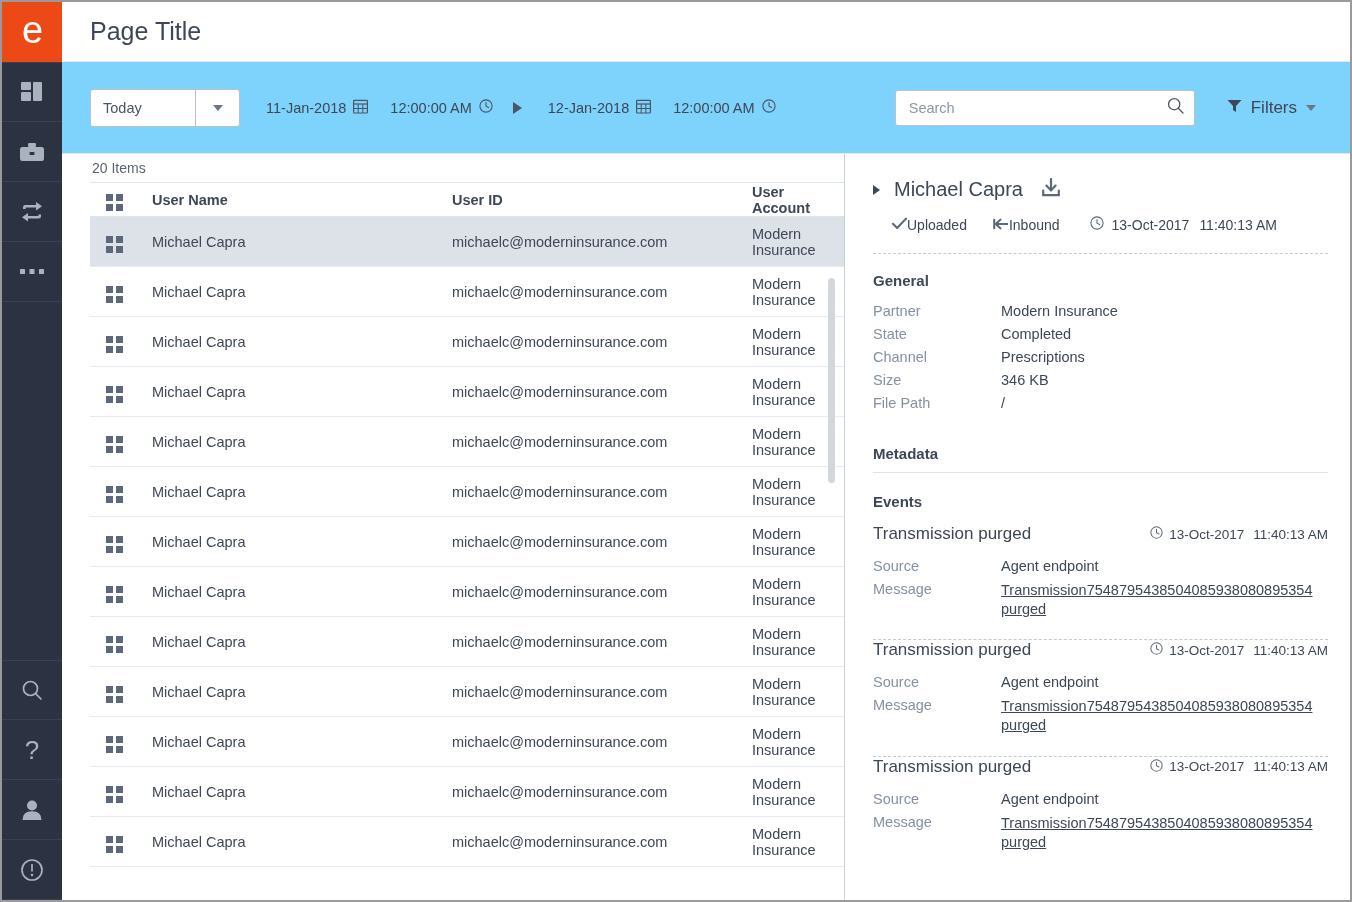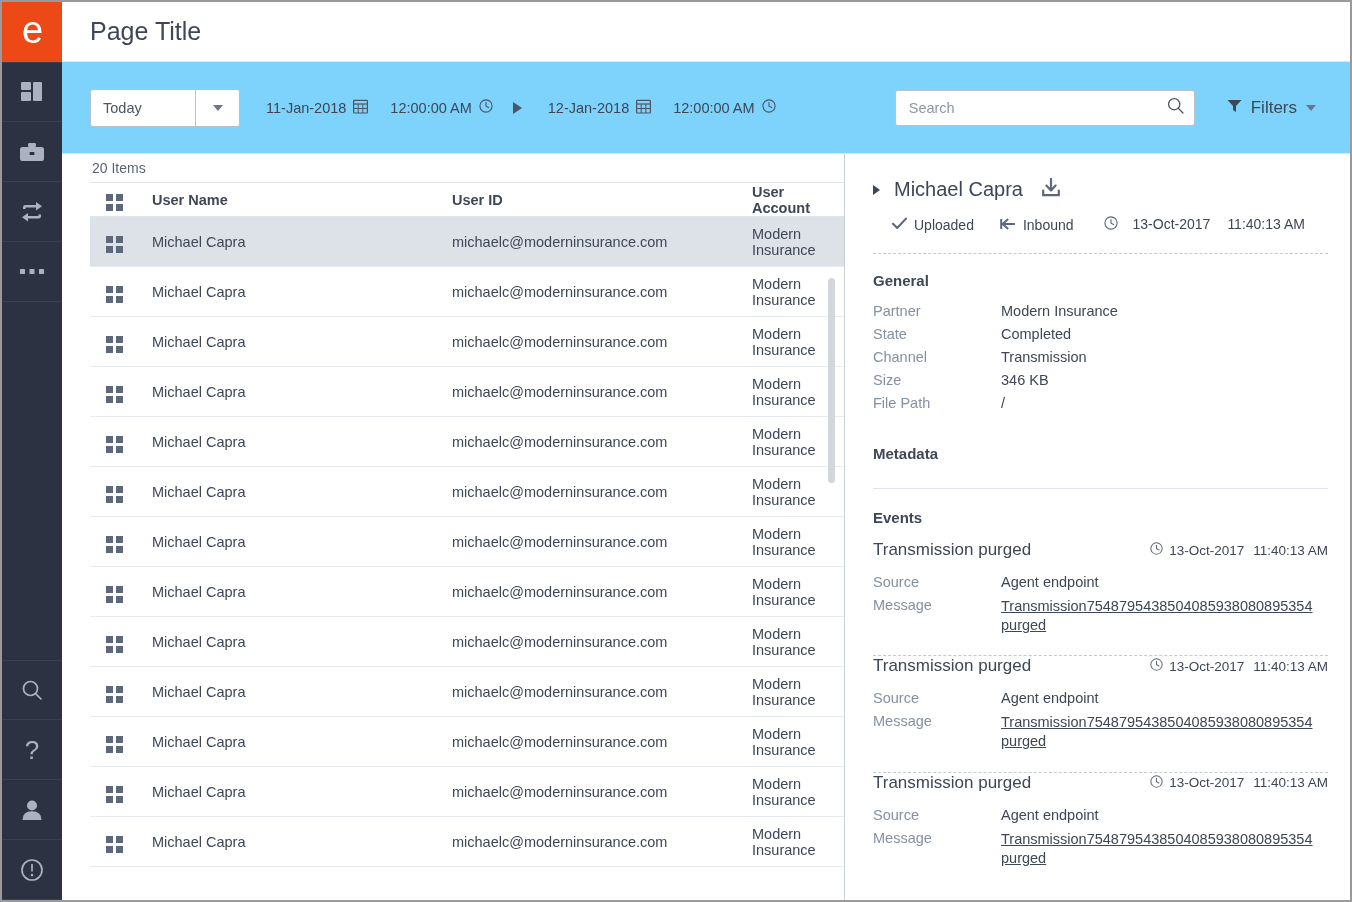--- a/index.html
+++ b/index.html
@@ -298,21 +298,21 @@
     color: #3e4756;
   }
   .dh-meta-row {
     display: flex;
     align-items: center;
     margin-top: 15px;
     margin-left: 19px;
     font-size: 14px;
     color: #3e4756;
   }
-  .dh-chip { display: flex; align-items: flex-start; gap: 7px; }
+  .dh-chip { display: flex; align-items: flex-end; }
   .dh-chip + .dh-chip { margin-left: 26px; }
   .dh-date { margin-left: 8px; }
   .dh-time { margin-left: 10px; }
   .dashed-sep {
     margin-top: 20px;
     border-top: 1px dashed #c3cad2;
   }
 
   .detail-body {
     flex: 1 1 auto;
@@ -323,21 +323,21 @@
     font-size: 15px;
     font-weight: 700;
     color: #3e4756;
     margin-bottom: 14px;
   }
   .kv-row { display: flex; margin-bottom: 7px; font-size: 14.5px; }
   .kv-key { width: 128px; flex: 0 0 128px; color: #8591a1; }
   .kv-val { color: #3e4756; flex: 1 1 auto; }
 
   .metadata-block { margin-top: 34px; }
-  .metadata-block .sec-title { margin-bottom: 26px; }
+  .metadata-block .sec-title { margin-bottom: 10px; }
   .solid-sep { border-top: 1px solid #dfe4ea; }
 
   .events-block { margin-top: 20px; }
   .event {
     padding-bottom: 13px;
   }
   .event-sep { border-top: 1px dashed #c3cad2; }
   .ev-head {
     display: flex;
     align-items: baseline;
@@ -756,21 +756,21 @@
                 <div class="kv-row">
                   <div class="kv-key">Partner</div>
                   <div class="kv-val">Modern Insurance</div>
                 </div>
                 <div class="kv-row">
                   <div class="kv-key">State</div>
                   <div class="kv-val">Completed</div>
                 </div>
                 <div class="kv-row">
                   <div class="kv-key">Channel</div>
-                  <div class="kv-val">Transmission</div>
+                  <div class="kv-val">Prescriptions</div>
                 </div>
                 <div class="kv-row">
                   <div class="kv-key">Size</div>
                   <div class="kv-val">346 KB</div>
                 </div>
                 <div class="kv-row">
                   <div class="kv-key">File Path</div>
                   <div class="kv-val">/</div>
                 </div>
               </div>

